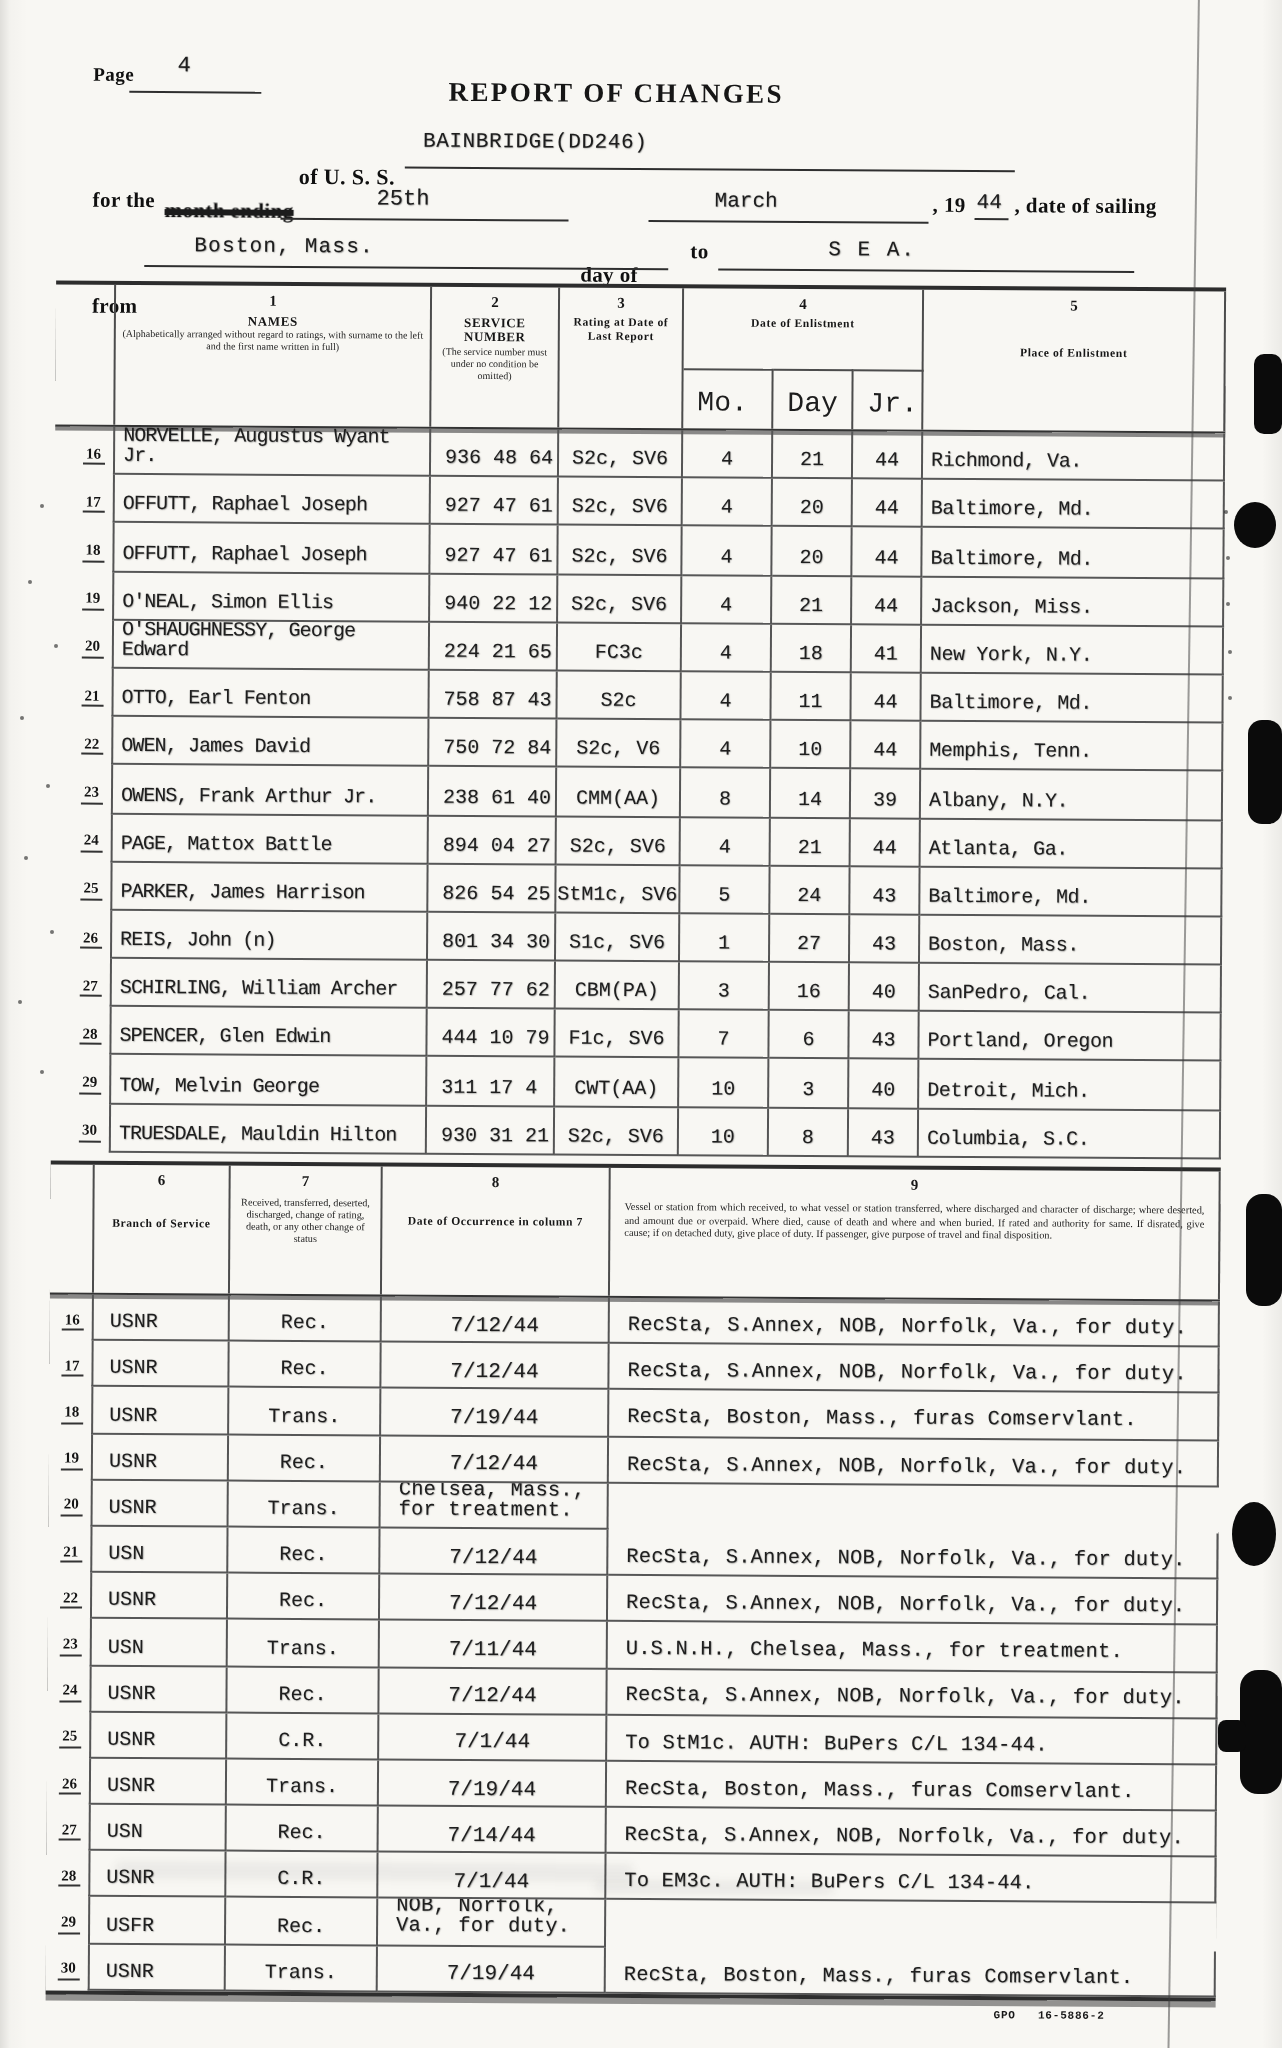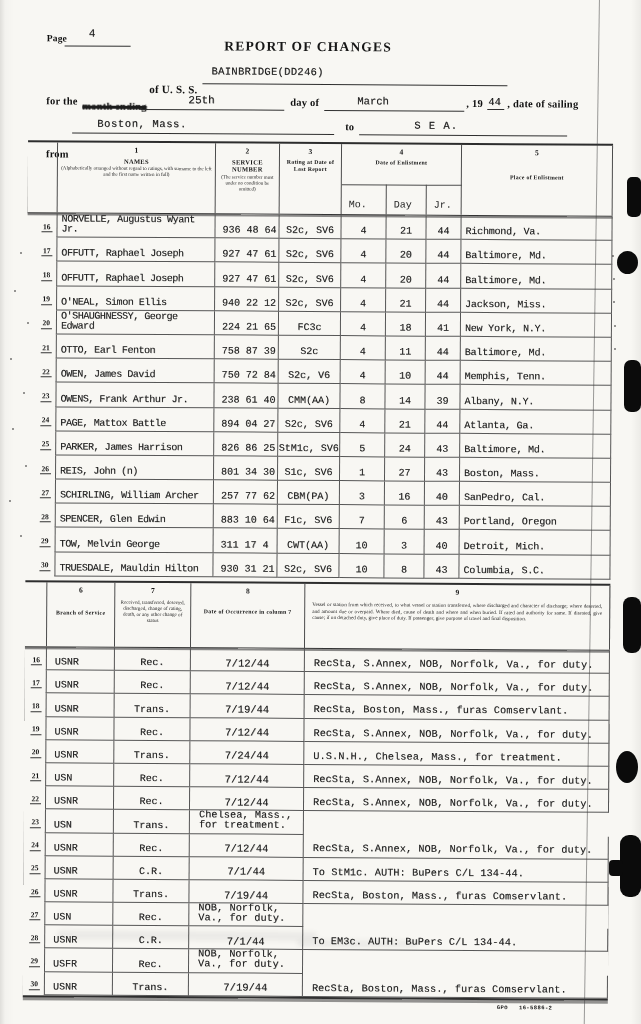--- a/index.html
+++ b/index.html
@@ -45,21 +45,21 @@
   .t2 .thead{grid-template-columns:21px 69px 76px 114px 305px;height:64px;}
   .hc{border-right:1px solid #4c4c4c;display:flex;flex-direction:column;align-items:center;padding-top:3px;text-align:center;}
   .hc.first{border-left:1px solid #4c4c4c;}
   .hnum-cell{border:none;}
   .colnum{font-size:7.5px;font-weight:bold;margin-bottom:3px;}
   .htitle{font-size:6.5px;font-weight:bold;letter-spacing:0.3px;line-height:1.15;}
   .htitle.sm{font-size:5.8px;font-weight:bold;}
   .hsub{font-size:5px;line-height:1.2;padding:1px 3px 0 3px;color:#222;}
   .doe{padding:3px 0 0 0;}
   .doe-sub{margin-top:auto;width:100%;display:grid;grid-template-columns:45px 40px 35px;}
-  .doe-cell{height:25px;border-top:1px solid #4c4c4c;border-right:1px solid #4c4c4c;display:flex;align-items:flex-end;padding:0 0 4px 7px;font-family:"Liberation Mono",monospace;font-size:10px;color:#1d1d1d;}
+  .doe-cell{height:25px;border-top:1px solid #4c4c4c;border-right:1px solid #4c4c4c;display:flex;align-items:flex-end;padding:0 0 4px 7px;font-family:"Liberation Mono",monospace;font-size:14px;color:#1d1d1d;}
   .doe-cell.last{border-right:none;}
   .remarks-head{font-size:5.2px;text-align:justify;padding:2px 7px 0 7px;line-height:1.25;color:#1b1b1b;}
 
   .trow{display:grid;}
   .t1 .trow{grid-template-columns:29px 159px 64px 62px 45px 40px 35px 151px;height:24.2px;}
   .t2 .trow{grid-template-columns:21px 69px 76px 114px 305px;height:23.2px;}
   .t2 .rows{border-bottom:2px solid #2e2e2e;box-shadow:0 3px 0 rgba(46,46,46,0.5);}
   .cell{border-right:1px solid #555;border-bottom:1px solid #575757;display:flex;align-items:flex-end;overflow:hidden;
         font-family:"Liberation Mono",monospace;font-size:10px;color:#1e1e1e;
         text-shadow:0.3px 0.3px 0.6px rgba(25,25,25,0.45);padding-bottom:2px;line-height:1;}
@@ -95,21 +95,21 @@
   <div class="abs title">REPORT OF CHANGES</div>
 
   <span class="abs of-label plabel">of U. S. S.</span>
   <span class="abs ship-line blank"></span>
   <span class="abs ship typed">BAINBRIDGE(DD246)</span>
 
   <span class="abs plabel l2" style="left:44px;">for the</span>
   <span class="abs plabel l2 struck" style="left:80px;">month ending</span>
   <span class="abs l2-blank1 blank"></span>
   <span class="abs typed" style="left:186px;top:95px;font-size:11px;">25th</span>
-  <span class="abs plabel l2" style="left:288px;">day of</span>
+  <span class="abs plabel l2" style="left:288px;margin-top:36px;">day of</span>
   <span class="abs l2-blank2 blank"></span>
   <span class="abs typed" style="left:355px;top:95px;font-size:10.5px;">March</span>
   <span class="abs plabel l2" style="left:464px;">, 19</span>
   <span class="abs typed" style="left:485px;top:95px;font-size:10.5px;border-bottom:1.2px solid #2f2f2f;padding:0 3px 1px 1px;">44</span>
   <span class="abs plabel l2" style="left:505px;">, date of sailing</span>
 
   <span class="abs plabel l3" style="left:44px;margin-top:29px;">from</span>
   <span class="abs l3-blank1 blank"></span>
   <span class="abs typed" style="left:95px;top:119px;font-size:10.5px;letter-spacing:0.6px;">Boston, Mass.</span>
   <span class="abs plabel l3" style="left:343px;">to</span>
@@ -207,21 +207,21 @@
           <div class="cell c-mo">4</div>
           <div class="cell c-day">18</div>
           <div class="cell c-yr">41</div>
           <div class="cell c-plc">New York, N.Y.</div>
         </div>
         <div class="trow">
           <div class="cell num">
             <span class="num-inner">21</span>
           </div>
           <div class="cell c-name first">OTTO, Earl Fenton</div>
-          <div class="cell c-svc">758 87 39</div>
+          <div class="cell c-svc">758 87 43</div>
           <div class="cell c-rat">S2c</div>
           <div class="cell c-mo">4</div>
           <div class="cell c-day">11</div>
           <div class="cell c-yr">44</div>
           <div class="cell c-plc">Baltimore, Md.</div>
         </div>
         <div class="trow">
           <div class="cell num">
             <span class="num-inner">22</span>
           </div>
@@ -255,21 +255,21 @@
           <div class="cell c-mo">4</div>
           <div class="cell c-day">21</div>
           <div class="cell c-yr">44</div>
           <div class="cell c-plc">Atlanta, Ga.</div>
         </div>
         <div class="trow">
           <div class="cell num">
             <span class="num-inner">25</span>
           </div>
           <div class="cell c-name first">PARKER, James Harrison</div>
-          <div class="cell c-svc">826 86 25</div>
+          <div class="cell c-svc">826 54 25</div>
           <div class="cell c-rat">StM1c, SV6</div>
           <div class="cell c-mo">5</div>
           <div class="cell c-day">24</div>
           <div class="cell c-yr">43</div>
           <div class="cell c-plc">Baltimore, Md.</div>
         </div>
         <div class="trow">
           <div class="cell num">
             <span class="num-inner">26</span>
           </div>
@@ -291,21 +291,21 @@
           <div class="cell c-mo">3</div>
           <div class="cell c-day">16</div>
           <div class="cell c-yr">40</div>
           <div class="cell c-plc">SanPedro, Cal.</div>
         </div>
         <div class="trow">
           <div class="cell num">
             <span class="num-inner">28</span>
           </div>
           <div class="cell c-name first">SPENCER, Glen Edwin</div>
-          <div class="cell c-svc">883 10 64</div>
+          <div class="cell c-svc">444 10 79</div>
           <div class="cell c-rat">F1c, SV6</div>
           <div class="cell c-mo">7</div>
           <div class="cell c-day">6</div>
           <div class="cell c-yr">43</div>
           <div class="cell c-plc">Portland, Oregon</div>
         </div>
         <div class="trow">
           <div class="cell num">
             <span class="num-inner">29</span>
           </div>
@@ -389,21 +389,20 @@
           <div class="cell c-chg">Rec.</div>
           <div class="cell c-date">7/12/44</div>
           <div class="cell c-rem">RecSta, S.Annex, NOB, Norfolk, Va., for duty.</div>
         </div>
         <div class="trow">
           <div class="cell num">
             <span class="num-inner">20</span>
           </div>
           <div class="cell c-branch first">USNR</div>
           <div class="cell c-chg">Trans.</div>
-          <div class="cell c-date">7/24/44</div>
           <div class="cell c-rem">U.S.N.H., Chelsea, Mass., for treatment.</div>
         </div>
         <div class="trow">
           <div class="cell num">
             <span class="num-inner">21</span>
           </div>
           <div class="cell c-branch first">USN</div>
           <div class="cell c-chg">Rec.</div>
           <div class="cell c-date">7/12/44</div>
           <div class="cell c-rem">RecSta, S.Annex, NOB, Norfolk, Va., for duty.</div>
@@ -416,20 +415,21 @@
           <div class="cell c-chg">Rec.</div>
           <div class="cell c-date">7/12/44</div>
           <div class="cell c-rem">RecSta, S.Annex, NOB, Norfolk, Va., for duty.</div>
         </div>
         <div class="trow">
           <div class="cell num">
             <span class="num-inner">23</span>
           </div>
           <div class="cell c-branch first">USN</div>
           <div class="cell c-chg">Trans.</div>
+          <div class="cell c-date">7/11/44</div>
           <div class="cell c-rem">U.S.N.H., Chelsea, Mass., for treatment.</div>
         </div>
         <div class="trow">
           <div class="cell num">
             <span class="num-inner">24</span>
           </div>
           <div class="cell c-branch first">USNR</div>
           <div class="cell c-chg">Rec.</div>
           <div class="cell c-date">7/12/44</div>
           <div class="cell c-rem">RecSta, S.Annex, NOB, Norfolk, Va., for duty.</div>
@@ -451,20 +451,21 @@
           <div class="cell c-chg">Trans.</div>
           <div class="cell c-date">7/19/44</div>
           <div class="cell c-rem">RecSta, Boston, Mass., furas Comservlant.</div>
         </div>
         <div class="trow">
           <div class="cell num">
             <span class="num-inner">27</span>
           </div>
           <div class="cell c-branch first">USN</div>
           <div class="cell c-chg">Rec.</div>
+          <div class="cell c-date">7/14/44</div>
           <div class="cell c-rem">RecSta, S.Annex, NOB, Norfolk, Va., for duty.</div>
         </div>
         <div class="trow">
           <div class="cell num">
             <span class="num-inner">28</span>
           </div>
           <div class="cell c-branch first">USNR</div>
           <div class="cell c-chg">C.R.</div>
           <div class="cell c-date">7/1/44</div>
           <div class="cell c-rem">To EM3c.  AUTH: BuPers C/L 134-44.</div>

